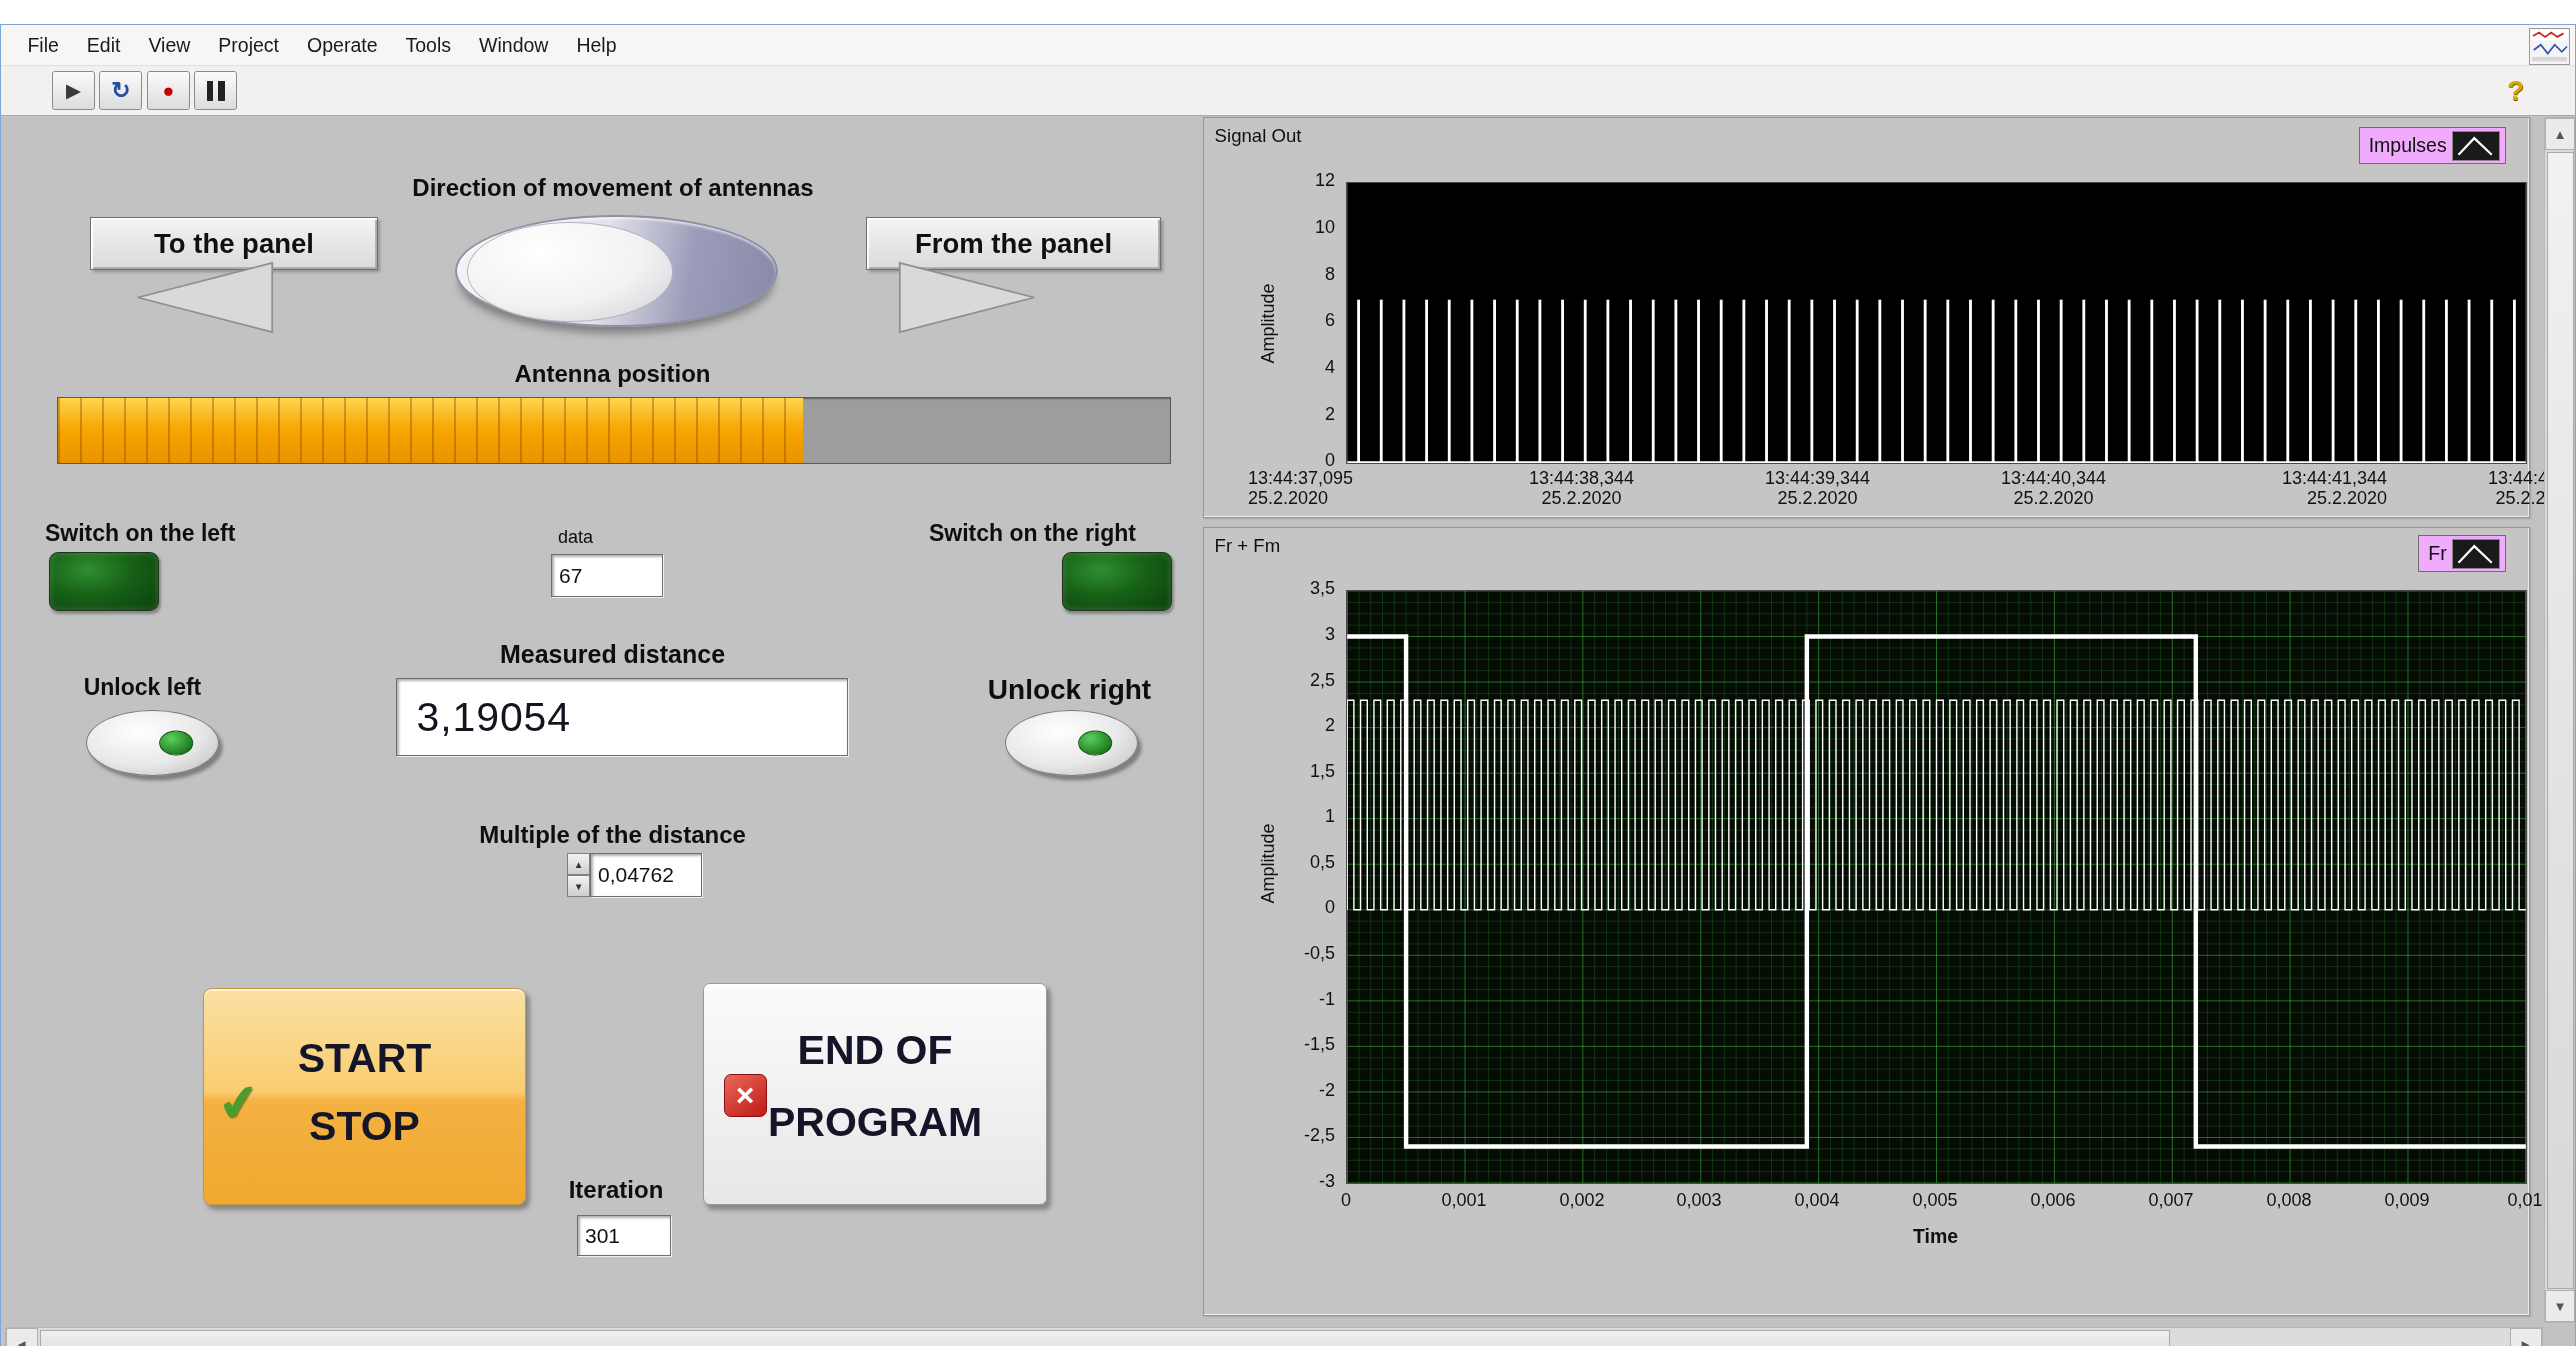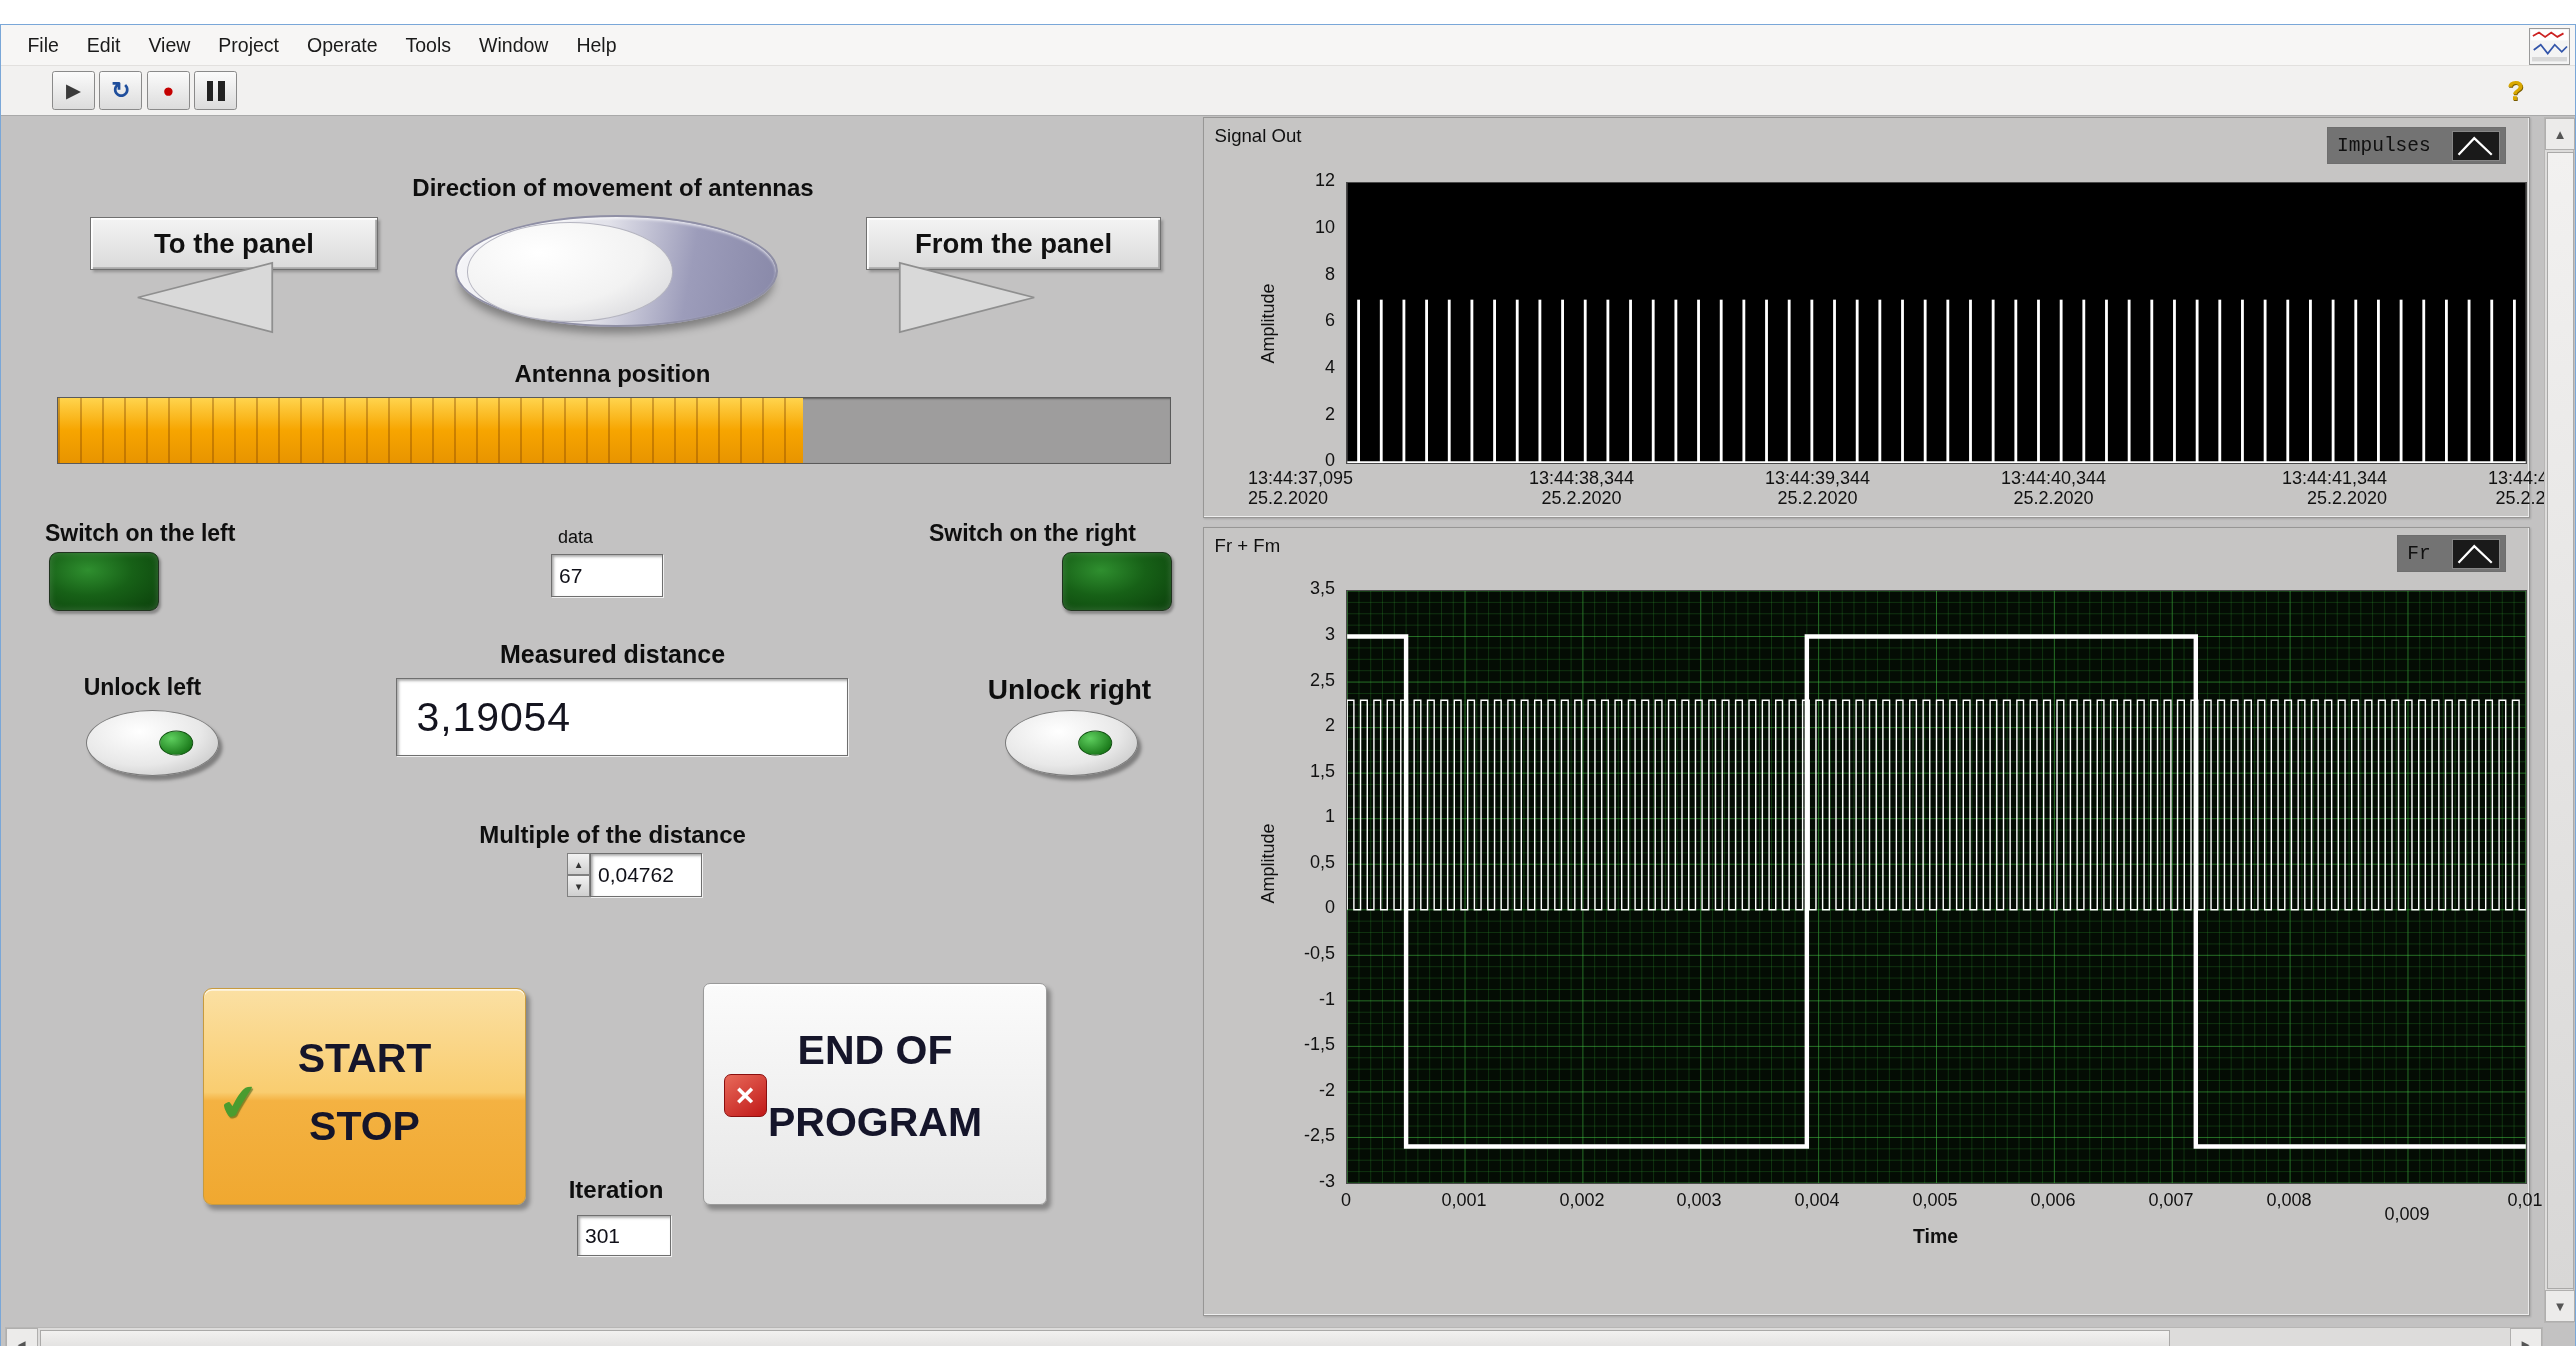--- a/index.html
+++ b/index.html
@@ -55,21 +55,21 @@
   
   .start-btn{position:absolute;left:202px;top:963px;width:321px;height:215px;border-radius:9px;border:0.9px solid #c79a3e;background:linear-gradient(180deg,#fbe0a3 0%,#f9cd70 48%,#f4b242 52%,#f0a830 100%);box-shadow:3.5px 4.4px 4.4px rgba(0,0,0,0.3),inset 0 1.8px 0 rgba(255,255,255,0.7);}
   .end-btn{position:absolute;left:702px;top:958px;width:342px;height:220px;border-radius:7px;border:0.9px solid #9a9a9a;background:linear-gradient(180deg,#fbfbfb,#e7e7e7);box-shadow:3.5px 4.4px 4.4px rgba(0,0,0,0.3),inset 0 1.8px 0 #ffffff;}
   .big-line{position:absolute;width:100%;text-align:center;font-size:41px;font-weight:bold;color:#15152a;}
   .check-icon{position:absolute;left:14px;top:85px;font-size:50px;color:#4a9c2f;text-shadow:0.9px 1.8px 0.9px rgba(30,80,10,0.5);transform:rotate(-8deg);}
   .x-icon{position:absolute;left:19.5px;top:90px;width:41px;height:41px;border-radius:7px;background:linear-gradient(145deg,#e86a5a,#c01818);border:0.9px solid #8a0f0f;display:flex;align-items:center;justify-content:center;font-size:32px;font-weight:bold;color:#ffffff;}
 
   
   .chart-frame{position:absolute;background:#c6c5c4;border:0.9px solid #979695;box-shadow:inset -0.9px -0.9px 0 #eeeeee,0.9px 0.9px 1.8px rgba(0,0,0,0.15);box-sizing:border-box;}
   .chart-title{position:absolute;left:10.6px;top:7px;font-size:18.6px;color:#101010;}
-  .legend{position:absolute;display:flex;align-items:center;gap:21px;border:0.9px solid #6e6e6e;background:#737373;padding:2.7px 5.3px 2.7px 9px;font-size:19.5px;color:#101010;font-family:Liberation Mono, monospace;}
+  .legend{position:absolute;display:flex;align-items:center;gap:5px;border:0.9px solid #6e6e6e;background:#f0abfc;padding:2.7px 5.3px 2.7px 9px;font-size:19.5px;color:#101010;}
   .legend-icon{width:46px;height:28px;background:#1a1a1a;border:0.9px solid #888;display:block;}
   .plot{position:absolute;border:0.9px solid #4a4a4a;box-sizing:content-box;}
   .ylabel-rot{position:absolute;width:142px;text-align:center;font-size:18px;color:#111;transform:rotate(-90deg);}
   .xaxis-title{position:absolute;font-size:19.5px;font-weight:bold;color:#111;text-align:center;}
 
   
   .hscroll{position:absolute;left:3.5px;top:1302px;width:2538px;height:32px;background:#dddcdb;border:0.9px solid #b7b6b5;box-sizing:border-box;}
   .vscroll{position:absolute;left:2543px;top:92px;width:30px;height:1206px;background:#dddcdb;border:0.9px solid #b7b6b5;box-sizing:border-box;}
   .scroll-btn{position:absolute;background:#eceber;background:#ecebea;border:0.9px solid #b0afae;display:flex;align-items:center;justify-content:center;font-size:13.3px;color:#555;}
   .scroll-thumb{position:absolute;background:linear-gradient(180deg,#f2f1f0,#d8d7d6);border:0.9px solid #aaa9a8;}
@@ -487,21 +487,21 @@
       <div class="tick" style="left: 7px; top: 644px; width: 124px; text-align: right;">-3</div>
       <div class="tick" style="left: 89px; top: 663px; width: 106px; text-align: center;">0</div>
       <div class="tick" style="left: 207px; top: 663px; width: 106px; text-align: center;">0,001</div>
       <div class="tick" style="left: 325px; top: 663px; width: 106px; text-align: center;">0,002</div>
       <div class="tick" style="left: 442px; top: 663px; width: 106px; text-align: center;">0,003</div>
       <div class="tick" style="left: 560px; top: 663px; width: 106px; text-align: center;">0,004</div>
       <div class="tick" style="left: 678px; top: 663px; width: 106px; text-align: center;">0,005</div>
       <div class="tick" style="left: 796px; top: 663px; width: 106px; text-align: center;">0,006</div>
       <div class="tick" style="left: 914px; top: 663px; width: 106px; text-align: center;">0,007</div>
       <div class="tick" style="left: 1032px; top: 663px; width: 106px; text-align: center;">0,008</div>
-      <div class="tick" style="left: 1150px; top: 677px; width: 106px; text-align: center;">0,009</div>
+      <div class="tick" style="left: 1150px; top: 663px; width: 106px; text-align: center;">0,009</div>
       <div class="tick" style="left: 1268px; top: 663px; width: 106px; text-align: center;">0,01</div>
     </div>
 
   <div class="hscroll">
     <div class="scroll-btn" style="left:0;top:0;width:30px;height:30px;">
         <span>◄</span>
       </div>
     <div class="scroll-thumb" style="left:34px;top:1.8px;width:2128px;height:27px;"></div>
     <div class="scroll-btn" style="right:0;top:0;width:30px;height:30px;">
         <span>►</span>

